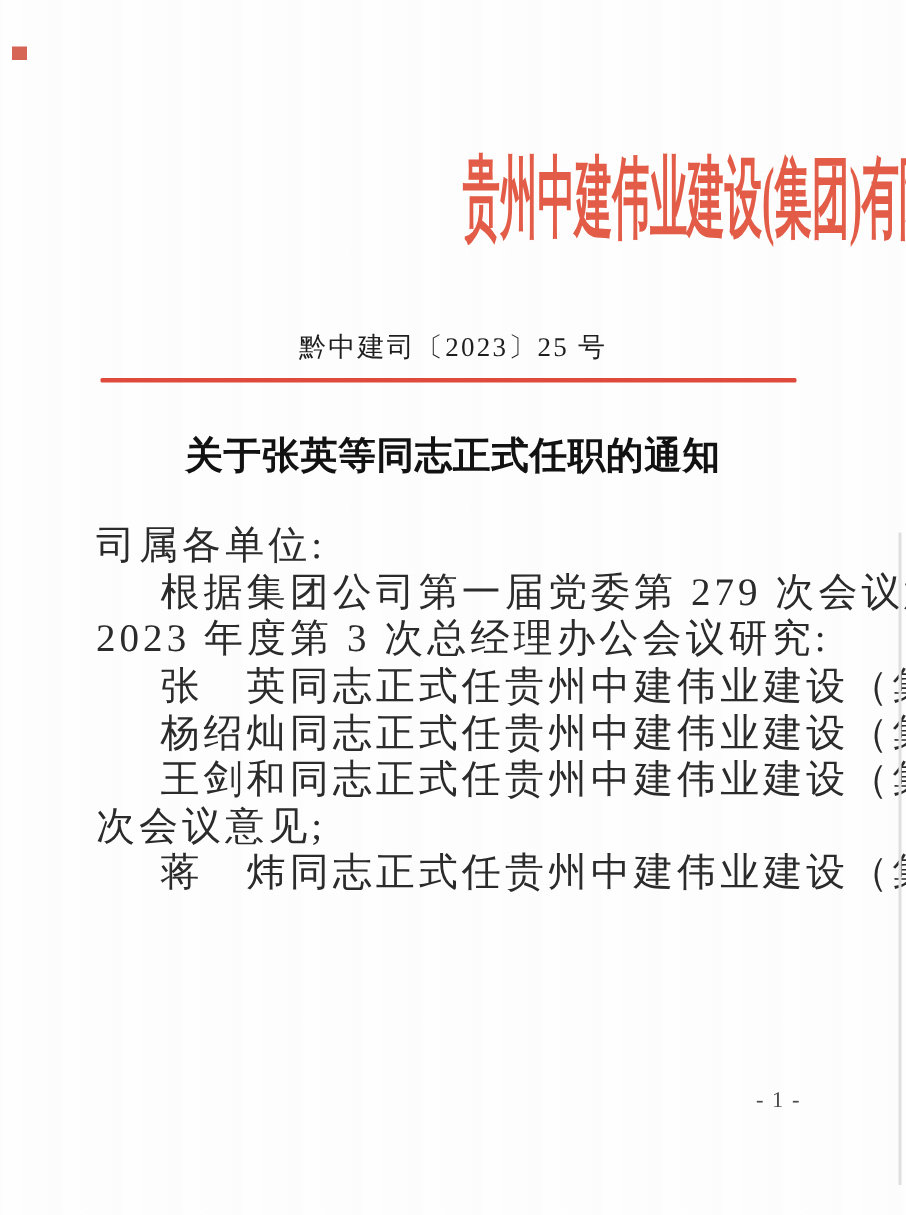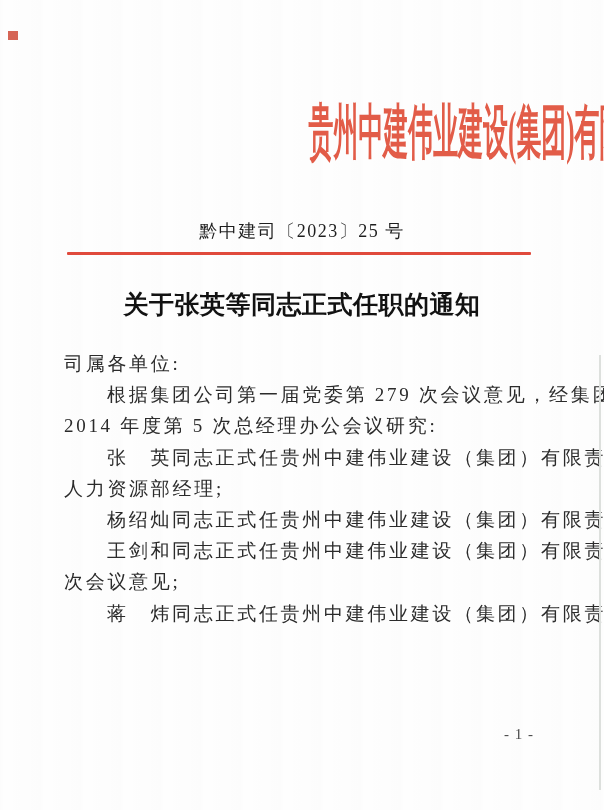--- a/index.html
+++ b/index.html
@@ -76,21 +76,21 @@
     line-height: 33px;
     font-weight: bold;
     color: #121212;
     letter-spacing: 0.5px;
   }
   .body-block {
     position: absolute;
     top: 348px;
     left: 64px;
     width: 480px;
-    font-size: 19px;
+    font-size: 26px;
     color: #2b2b2b;
     letter-spacing: 2.7px;
   }
   .line {
     height: 31.2px;
     line-height: 31.2px;
     white-space: nowrap;
   }
   .line.indent {
     text-indent: 43px;
@@ -128,23 +128,22 @@
 
   <div class="doc-number">黔中建司〔2023〕25 号</div>
 
   <div class="red-rule"></div>
 
   <h1 class="notice-title">关于张英等同志正式任职的通知</h1>
 
   <div class="body-block" id="body-lines">
       <div class="line">司属各单位:</div>
       <div class="line indent">根据集团公司第一届党委第 279 次会议意见，经集团公司</div>
-      <div class="line">2014 年度第 5 次总经理办公会议研究:</div>
+      <div class="line">2023 年度第 3 次总经理办公会议研究:</div>
       <div class="line indent">张　英同志正式任贵州中建伟业建设（集团）有限责任公司</div>
-      <div class="line">人力资源部经理;</div>
       <div class="line indent">杨绍灿同志正式任贵州中建伟业建设（集团）有限责任公司</div>
       <div class="line indent">王剑和同志正式任贵州中建伟业建设（集团）有限责任公司</div>
       <div class="line">次会议意见;</div>
       <div class="line indent">蒋　炜同志正式任贵州中建伟业建设（集团）有限责任公司</div>
     </div>
 
   <div class="page-number">- 1 -</div>
 
   <div class="edge-line"></div>
 

